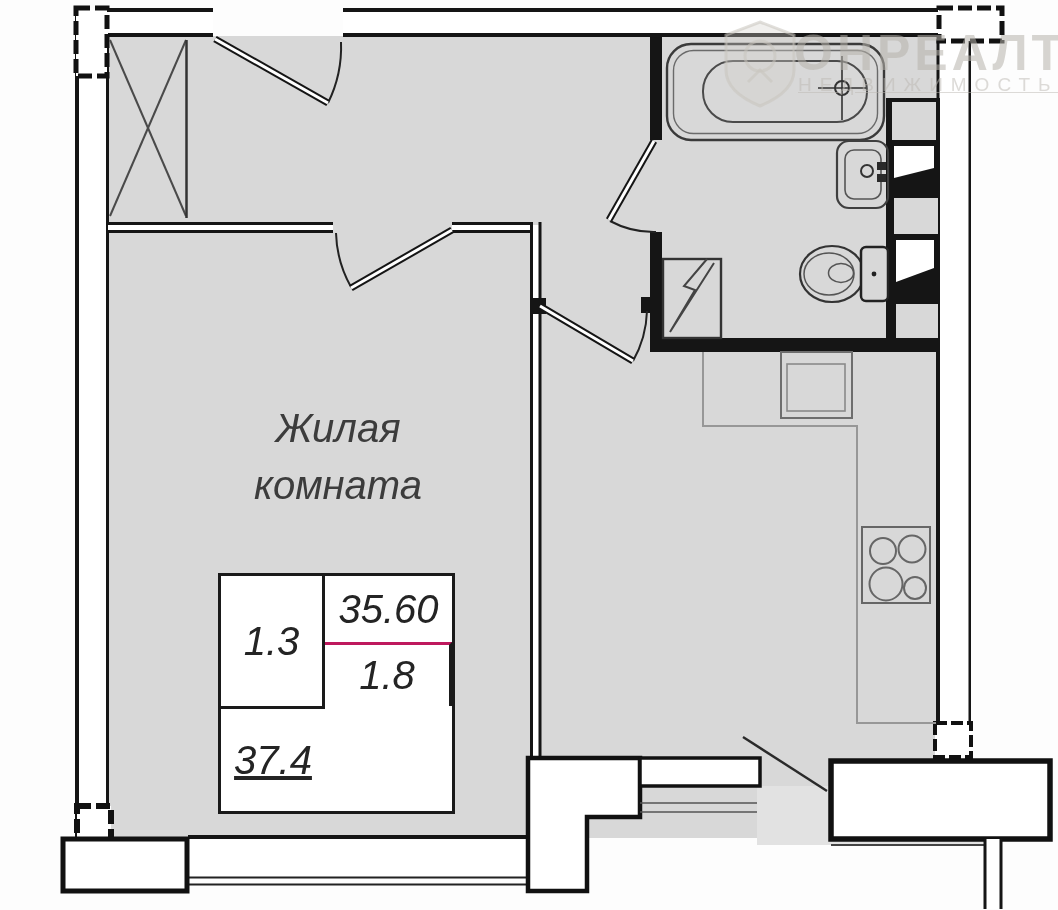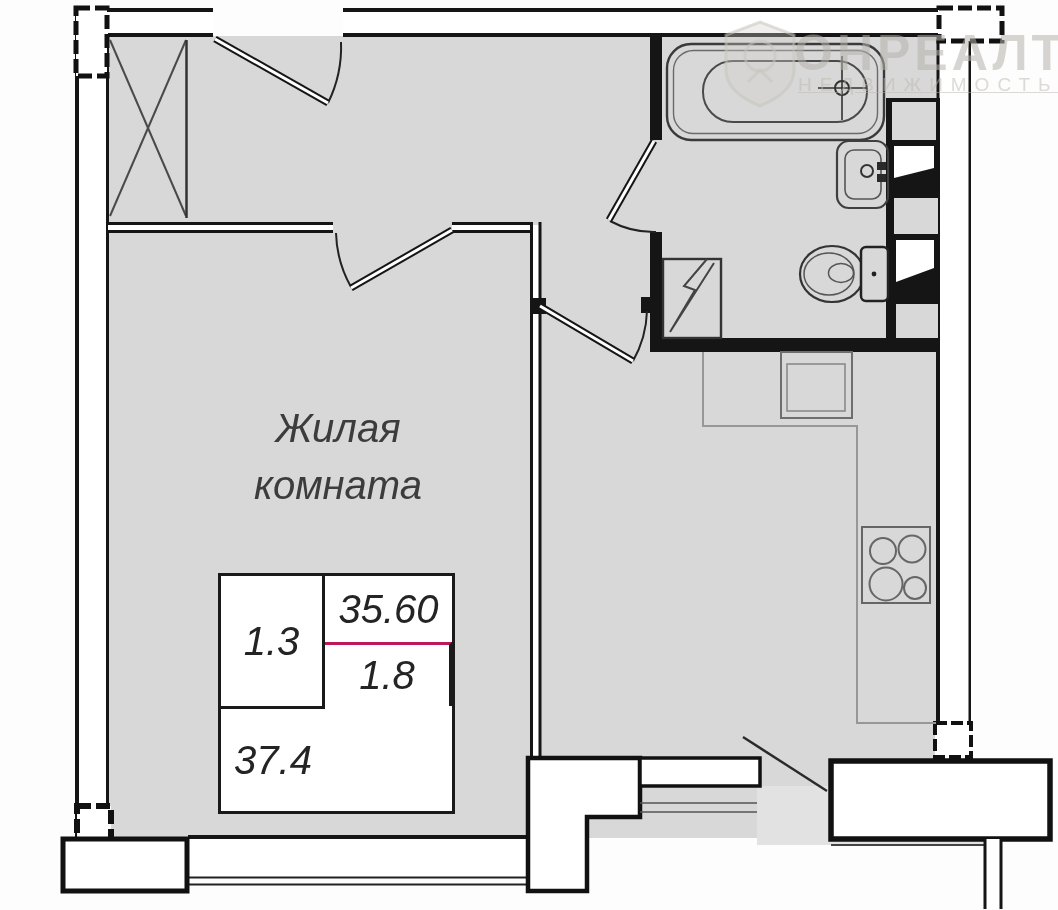--- a/index.html
+++ b/index.html
@@ -12,21 +12,21 @@
   #kitchen-label{left:682px;top:606px;width:170px;font-size:40px;line-height:48px;}
   
   #stamp{position:absolute;left:218px;top:537px;width:237px;height:241px;background:#ffffff;
          border:3.5px solid #1a1a1a;box-sizing:border-box;display:grid;
          grid-template-columns:104px 1fr;grid-template-rows:66px 64px 1fr;margin-top:36px;}
   #stamp .cell{display:flex;align-items:center;justify-content:center;
                font-style:italic;color:#242424;font-size:40px;box-sizing:border-box;}
   .c-main{grid-row:1/3;border-right:3px solid #1a1a1a;font-size:42px;}
   .c-a1{border-bottom:3px solid #1a1a1a;}
   .c-sub{border-top:3px solid #be185d;border-right:3px solid #1a1a1a;}
-  .c-suba{border-top:3px solid #1a1a1a;}
+  .c-suba{border-top:3px solid #1a1a1a;text-decoration:underline;}
   
   #watermark{position:absolute;left:716px;top:16px;width:360px;height:90px;pointer-events:none;}
   #wm-brand{position:absolute;left:78px;top:8px;font-size:50px;font-weight:bold;
             letter-spacing:4px;white-space:nowrap;color:rgba(183,179,171,0.55);}
   #wm-sub{position:absolute;left:82px;top:58px;font-size:19px;letter-spacing:8px;
           white-space:nowrap;color:rgba(188,184,177,0.5);text-decoration:underline;}
   #wm-shield{position:absolute;left:8px;top:4px;}
 </style>
 </head>
 <body>

